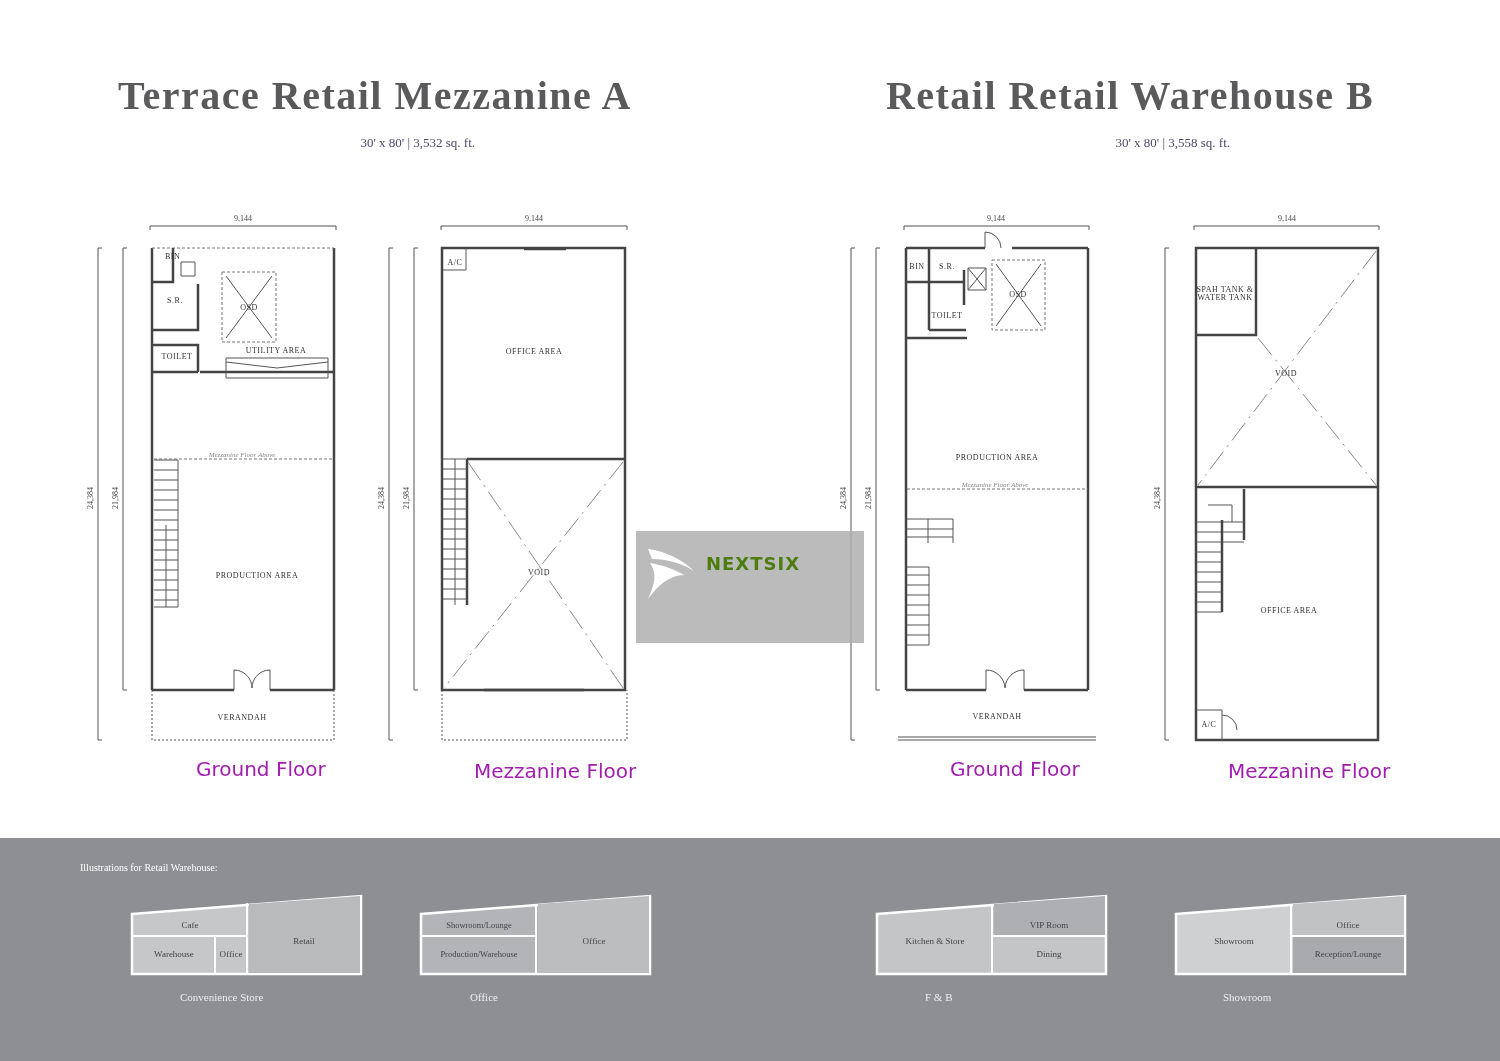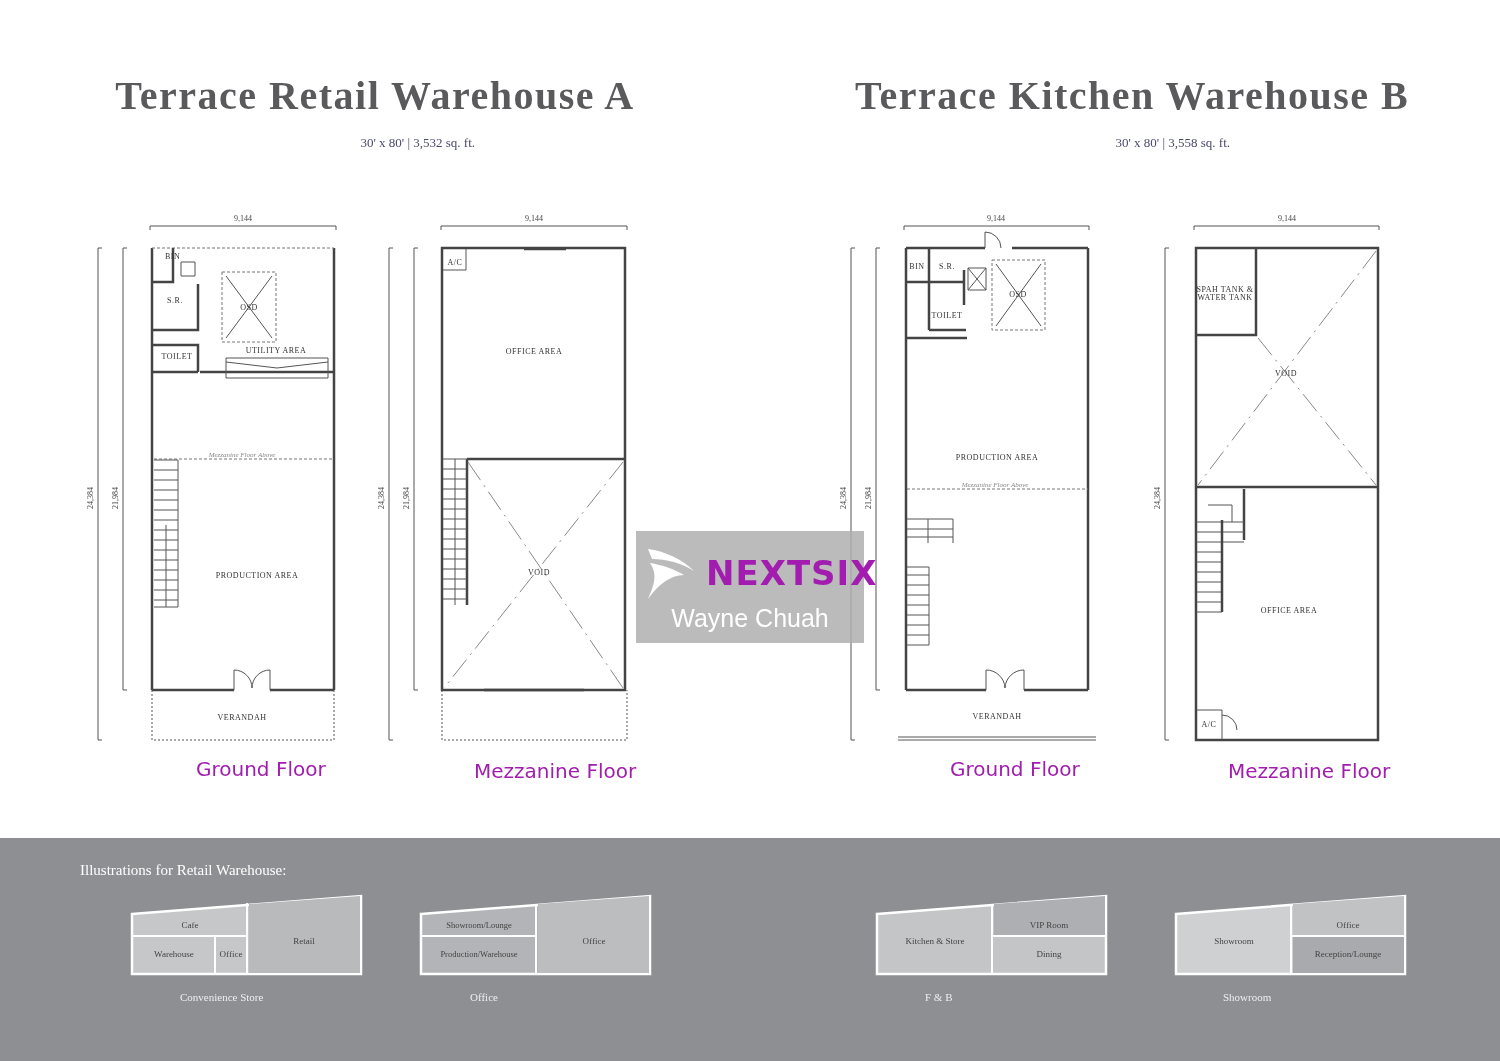--- a/index.html
+++ b/index.html
@@ -3,34 +3,34 @@
 <meta charset="utf-8">
 <style>
   html,body{margin:0;padding:0;}
   body{width:1500px;height:1061px;background:#ffffff;position:relative;overflow:hidden;font-family:"Liberation Serif","DejaVu Serif",serif;color:#555;}
   .title{position:absolute;top:72px;font-size:40px;letter-spacing:1.5px;color:#5a5a5c;font-weight:bold;text-align:center;white-space:nowrap;}
   .subtitle{position:absolute;top:135px;font-size:13px;color:#4a4a6a;text-align:right;white-space:nowrap;}
   .plan{position:absolute;left:0;top:0;}
   .floor-label{position:absolute;font-size:20px;color:#a21caf;white-space:nowrap;font-family:"DejaVu Sans","Liberation Sans",sans-serif;}
   svg text{font-family:"Liberation Serif","DejaVu Serif",serif;}
   .watermark{position:absolute;left:636px;top:531px;width:228px;height:112px;background:rgba(175,175,175,0.85);}
-  .wm-brand{position:absolute;left:70px;top:22px;font-family:"DejaVu Sans","Liberation Sans",sans-serif;font-weight:bold;font-size:34px;color:#a21caf;letter-spacing:1px;}
+  .wm-brand{position:absolute;left:70px;top:22px;font-family:"DejaVu Sans","Liberation Sans",sans-serif;font-weight:bold;font-size:18px;color:#4d7c0f;letter-spacing:1px;}
   .wm-name{position:absolute;left:0;right:0;top:73px;text-align:center;font-family:"Liberation Sans","DejaVu Sans",sans-serif;font-size:25px;color:#fff;}
   .wm-logo{position:absolute;left:8px;top:10px;}
   .band{position:absolute;left:0;top:838px;width:1500px;height:223px;background:#8e8f93;}
-  .band-title{position:absolute;left:80px;top:24px;font-size:15px;color:#ffffff;}
+  .band-title{position:absolute;left:80px;top:24px;font-size:10px;color:#ffffff;}
   .illus{position:absolute;}
   .illus-caption{position:absolute;font-size:11px;color:#eeeeee;text-align:left;white-space:nowrap;}
 </style>
 </head>
 <body>
 
-<div class="title" style="left:100px;width:550px;">Terrace Retail Warehouse A</div>
+<div class="title" style="left:100px;width:550px;">Terrace Retail Mezzanine A</div>
 <div class="subtitle" style="left:275px;width:200px;">30' x 80' | 3,532 sq. ft.</div>
-<div class="title" style="left:855px;width:550px;">Terrace Kitchen Warehouse B</div>
+<div class="title" style="left:855px;width:550px;">Retail Retail Warehouse B</div>
 <div class="subtitle" style="left:1030px;width:200px;">30' x 80' | 3,558 sq. ft.</div>
 
 <svg class="plan" width="1500" height="838" viewBox="0 0 1500 838">
   <defs>
     <style>
       .w{fill:none;stroke:#444;stroke-width:2.5;}
       .t{fill:none;stroke:#555;stroke-width:1;}
       .d{fill:none;stroke:#777;stroke-width:1;stroke-dasharray:3 2;}
       .dx{fill:none;stroke:#888;stroke-width:1;stroke-dasharray:22 6 2 6;}
       .lbl{font-size:8px;fill:#333;letter-spacing:0.5px;}
@@ -146,21 +146,20 @@
 <div class="floor-label" style="left:474px;top:759px;">Mezzanine Floor</div>
 <div class="floor-label" style="left:950px;top:757px;">Ground Floor</div>
 <div class="floor-label" style="left:1228px;top:759px;">Mezzanine Floor</div>
 
 <div class="watermark">
   <svg class="wm-logo" width="52" height="60" viewBox="0 0 52 60">
     <path d="M4 8 C20 10 38 18 50 30 C38 22 22 18 8 18 Z" fill="#fff"></path>
     <path d="M6 22 C18 24 30 28 40 34 C26 34 14 44 4 58 C10 44 14 34 6 22 Z" fill="#fff"></path>
   </svg>
   <div class="wm-brand">NEXTSIX</div>
-  <div class="wm-name">Wayne Chuah</div>
 </div>
 
 <div class="band">
   <div class="band-title">Illustrations for Retail Warehouse:</div>
 
   <svg class="illus" style="left:130px;top:56px;" width="234" height="84" viewBox="0 0 234 84">
     <path d="M2 20 L231 2 V80 H2 Z" fill="#c6c7c9" stroke="#fff" stroke-width="2.5"></path>
     <path d="M2 42 H117 M117 9 V80 M85 42 V80" stroke="#fff" stroke-width="2"></path>
     <path d="M119 10 L230 2 V79 H119 Z" fill="#b9babc"></path>
     <text x="60" y="34" font-size="9" fill="#444" text-anchor="middle">Cafe</text>

